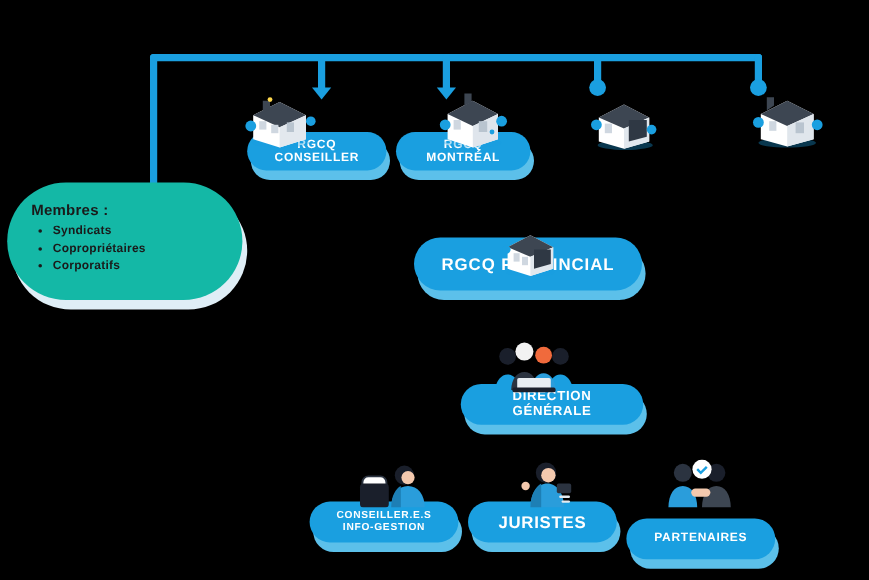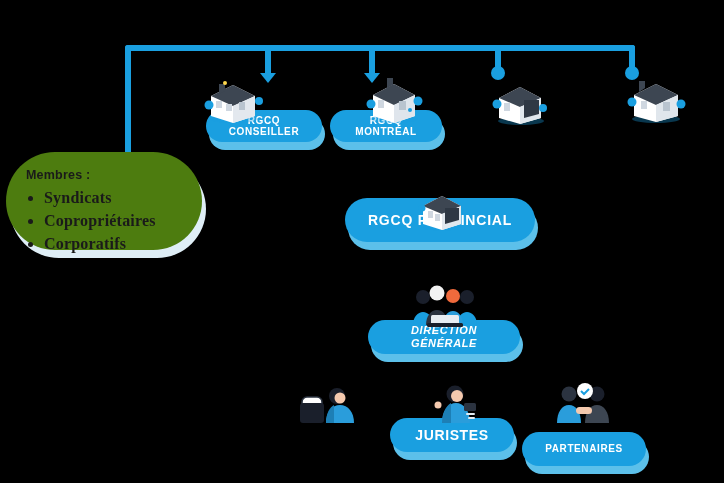--- a/index.html
+++ b/index.html
@@ -43,39 +43,39 @@
     width:100%;height:100%;
     background:#5cc0ea;
     border-radius:999px;
     z-index:1;
   }
   .lbl{display:block;}
 
   
   #members{
     position:absolute;
-    background:#4d7c0f;
+    background:#14b8a6;
     border-radius:999px;
     box-sizing:border-box;
     z-index:3;
   }
   #members-shadow{
     position:absolute;
     background:#dfeef6;
     border-radius:999px;
     z-index:2;
   }
   #members .m-title{
     color:#1a1a1a;font-weight:bold;font-size:12.5px;
     margin:0 0 4px 0;letter-spacing:.2px;
   }
   #members ul{margin:0;padding:0 0 0 18px;list-style:disc;}
   #members li{
-    color:#1a1a1a;font-weight:bold;font-size:16px;
-    line-height:1.45;letter-spacing:.2px;font-family:Liberation Serif, serif;
+    color:#1a1a1a;font-weight:bold;font-size:10px;
+    line-height:1.45;letter-spacing:.2px;
   }
   #members .inner{padding:16px 18px 16px 20px;}
 
   
   .illus{position:absolute;z-index:3;pointer-events:none;}
 </style>
 </head>
 <body>
 
 <div id="stage">
@@ -200,21 +200,21 @@
     <circle cx="64" cy="12" r="7" fill="#1a1f2b"></circle>
     <path d="M54 40c0-8 5-13 10-13s10 5 10 13z" fill="#1a9fe0"></path>
     <circle cx="34" cy="8" r="7.5" fill="#f2f2f2"></circle>
     <path d="M23 40c0-9 5-15 11-15s11 6 11 15z" fill="#2b3340"></path>
     <circle cx="50" cy="11" r="7" fill="#f06a3c"></circle>
     <path d="M40 40c0-8 4.5-14 10-14s10 6 10 14z" fill="#2a9ddb"></path>
     <rect x="28" y="30" width="28" height="10" rx="1.5" fill="#e8edf2"></rect>
     <rect x="24" y="38" width="36" height="4" rx="1.5" fill="#1a1f2b"></rect>
   </svg>
 
-  <div class="node" style="left:368px;top:320px;width:152px;height:34px;font-style:italic;">
+  <div class="node" style="left:384px;top:320px;width:152px;height:34px;">
     <div class="pill-shadow"></div>
     <div class="pill">
       <span class="lbl" style="font-size:11px;">DIRECTION GÉNÉRALE</span>
     </div>
   </div>
 
   <svg class="illus" style="left:296px;top:383px;" width="62" height="40" viewBox="0 0 62 40">
     <rect x="6" y="14" width="20" height="16" rx="5" fill="#ffffff" stroke="#2b3340" stroke-width="1.6"></rect>
     <circle cx="12" cy="22" r="1.6" fill="#2b3340"></circle>
     <circle cx="16" cy="22" r="1.6" fill="#2b3340"></circle>
@@ -241,20 +241,29 @@
   <svg class="illus" style="left:552px;top:383px;" width="64" height="40" viewBox="0 0 64 40">
     <circle cx="17" cy="11" r="7.5" fill="#2b3340"></circle>
     <path d="M5 40c0-11 5-18 12-18s12 7 12 18z" fill="#2a9ddb"></path>
     <circle cx="45" cy="11" r="7.5" fill="#1a1f2b"></circle>
     <path d="M33 40c0-11 5-18 12-18s12 7 12 18z" fill="#3d4652"></path>
     <circle cx="33" cy="8" r="8" fill="#ffffff"></circle>
     <path d="M29 8l3 3 5-5" stroke="#1a9fe0" stroke-width="2" fill="none"></path>
     <rect x="24" y="24" width="16" height="7" rx="3.5" fill="#f4c9ae"></rect>
   </svg>
 
+  <div class="node" style="left:258px;top:418px;width:124px;height:34px;">
+    <div class="pill-shadow"></div>
+    <div class="pill">
+      <span style="font-size:8.5px;">
+        <span class="lbl">CONSEILLER.E.S</span>
+        <span class="lbl">INFO-GESTION</span>
+      </span>
+    </div>
+  </div>
 
   <div class="node" style="left:390px;top:418px;width:124px;height:34px;">
     <div class="pill-shadow"></div>
     <div class="pill">
       <span class="lbl" style="font-size:14px;">JURISTES</span>
     </div>
   </div>
 
   <div class="node" style="left:522px;top:432px;width:124px;height:34px;">
     <div class="pill-shadow"></div>

